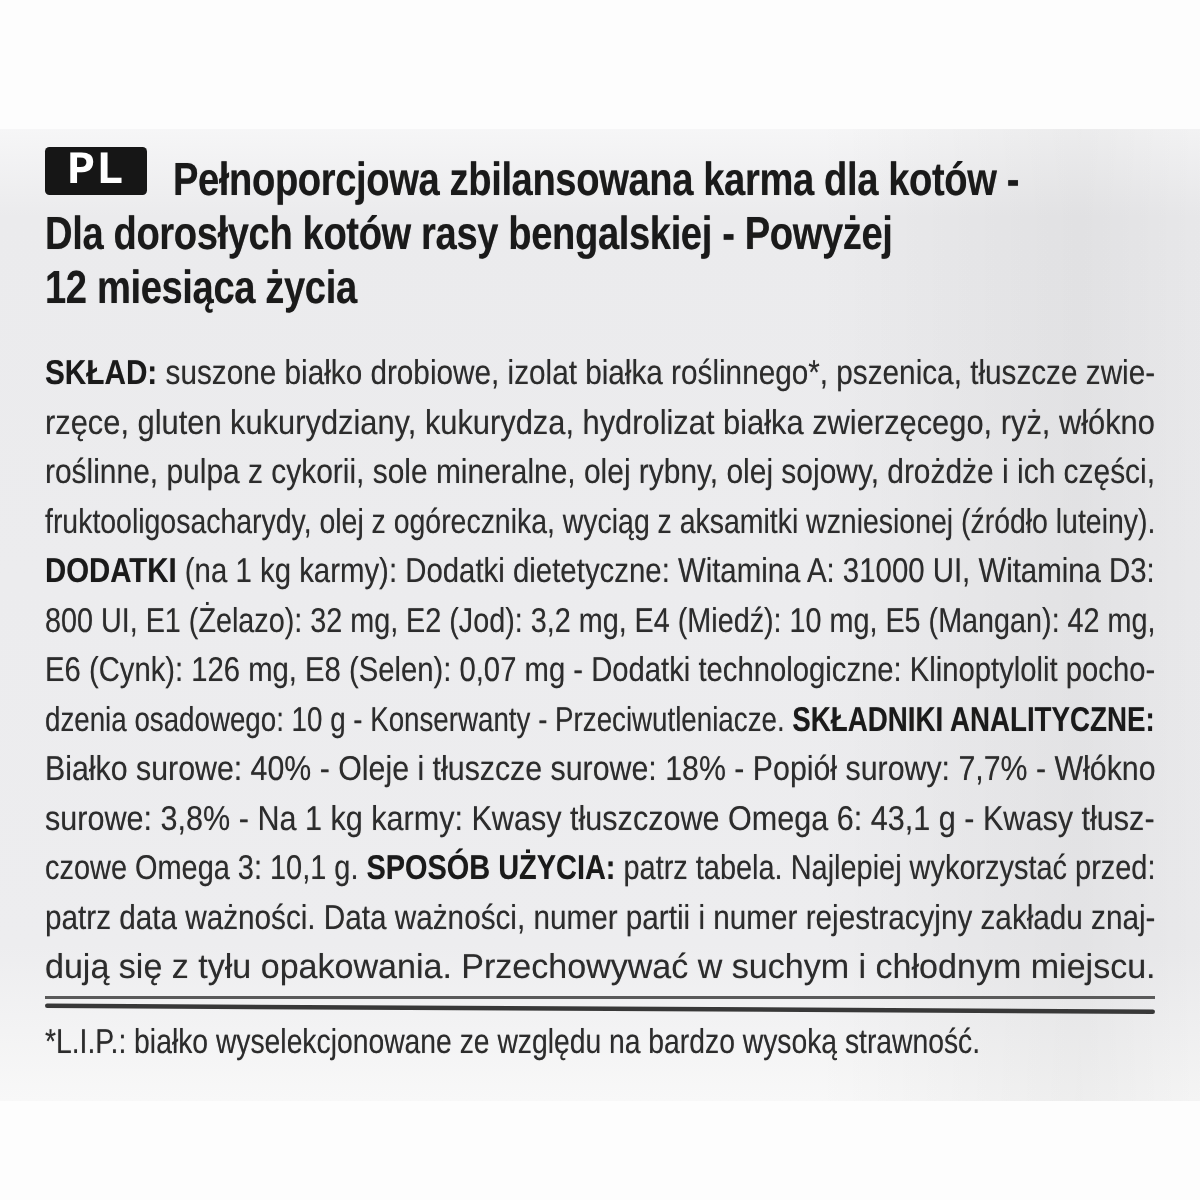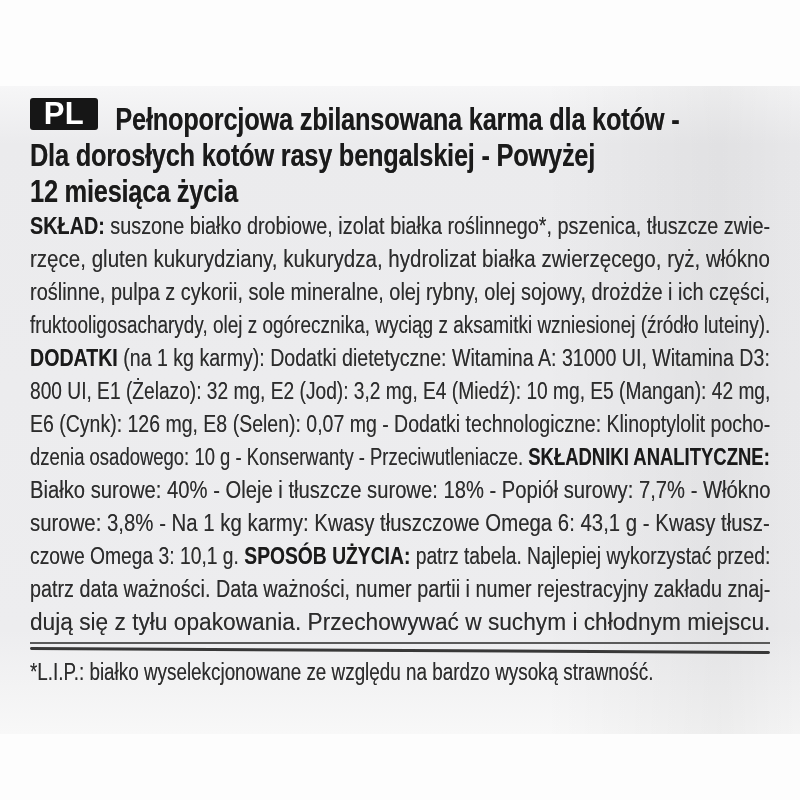--- a/index.html
+++ b/index.html
@@ -42,35 +42,36 @@
     height: 32px;
     background: var(--badge-bg, #161616);
     color: var(--badge-text, #ffffff);
     border-radius: 3px;
     display: flex;
     align-items: center;
     justify-content: center;
     font-size: 31px;
     font-weight: 700;
     letter-spacing: 0.5px;
+    font-family: Liberation Mono, monospace;
   }
   .header { margin-top: 8px; }
   .header .h-line {
     white-space: nowrap;
     font-weight: 700;
     font-size: 31px;
     line-height: 36px;
     color: var(--heading, #1a1a1a);
     transform: scaleX(0.82);
     transform-origin: 0 50%;
     letter-spacing: -0.3px;
     text-shadow: 0 0 0.5px rgba(30,30,30,0.55);
   }
   .header .h-line.first { padding-left: 104px; }
-  .body-block { }
+  .body-block { margin-top: 22px; }
   .body-block .line {
     white-space: nowrap;
     font-size: 23px;
     line-height: 33px;
     color: var(--body-text, #2c2c2c);
     transform-origin: 0 50%;
     text-shadow: 0 0 0.5px rgba(50,50,50,0.5);
   }
   .body-block .line .b {
     font-weight: 700;

